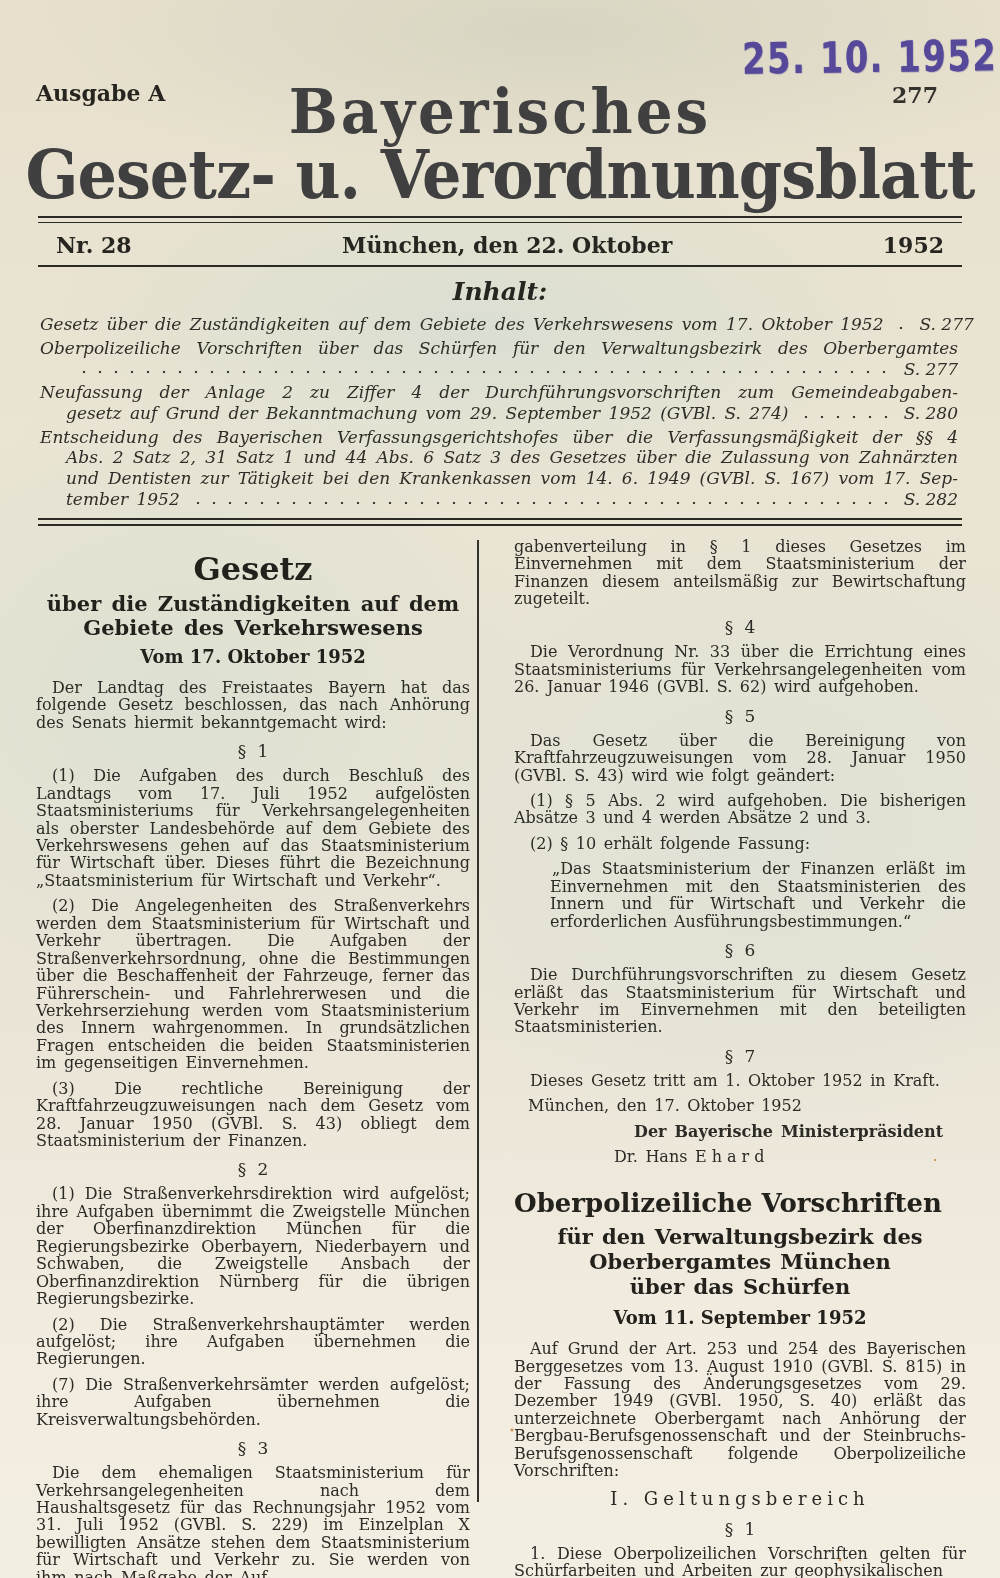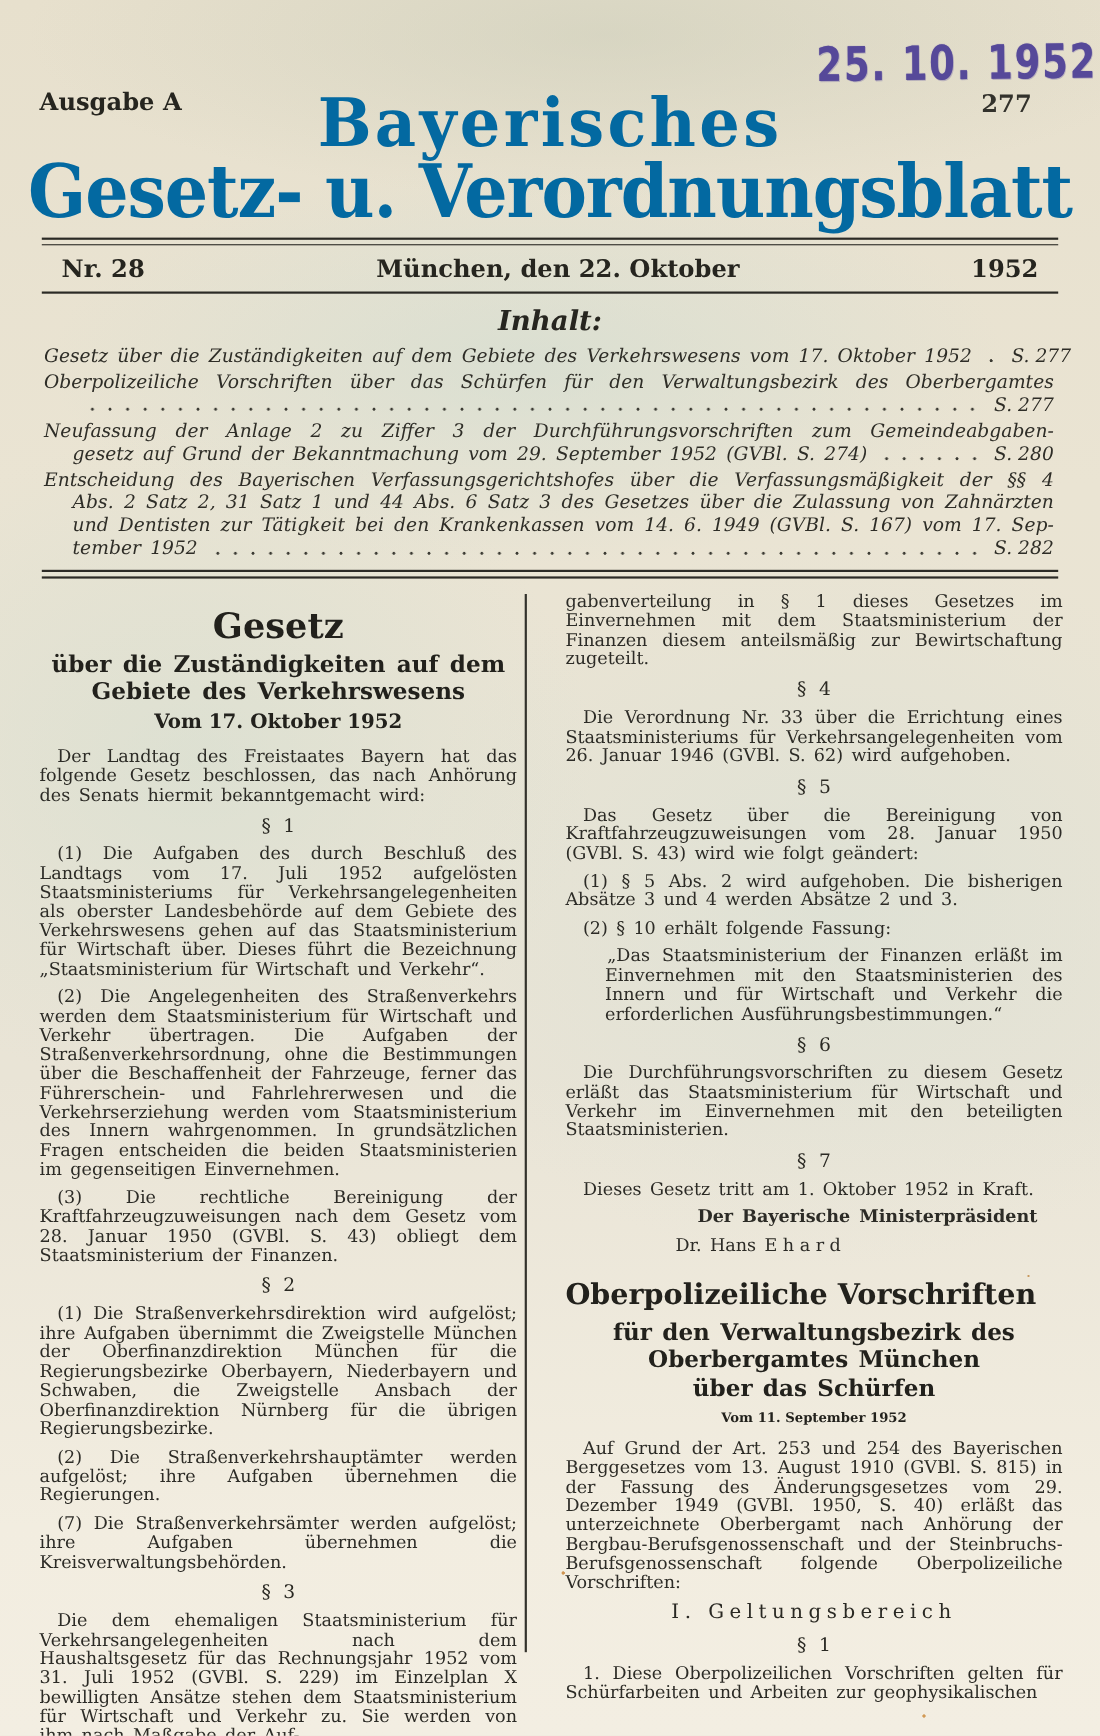--- a/index.html
+++ b/index.html
@@ -30,21 +30,21 @@
     font-family:"DejaVu Sans","Liberation Sans",sans-serif;
     font-weight:bold;font-size:42px;line-height:1;
     color:#4c3e96;
     letter-spacing:2px;white-space:nowrap;
     transform:scaleX(0.80) scaleY(1.02) rotate(-0.6deg);
     transform-origin:left top;
     text-shadow:0 0 1px rgba(76,62,150,0.75), 1px 1px 0 rgba(76,62,150,0.25);
     opacity:.93;
   }
   .pageno{position:absolute;right:62px;top:82px;font-size:22px;font-weight:bold;color:#33322c;}
-  .masthead{padding-top:84px;text-align:center;color:#0369a1;}
+  .masthead{padding-top:84px;text-align:center;color:#404040;}
   .masthead .m1{font-size:58px;line-height:0.98;font-weight:bold;letter-spacing:3px;transform:scaleY(1.05);}
   .masthead .m2{font-size:62px;line-height:1.02;font-weight:bold;letter-spacing:-1px;white-space:nowrap;transform:scaleY(1.08);margin-top:2px;}
   .rule-a{margin:10px 38px 0 38px;height:4px;border-top:2.5px solid #2b2a25;border-bottom:1.5px solid #2b2a25;}
   .dateline{display:flex;align-items:baseline;margin:0 38px;padding:9px 18px 7px 18px;font-weight:bold;font-size:22px;color:#26251f;}
   .dateline .dl-c{flex:1;text-align:center;}
   .rule-b{margin:0 38px;border-top:2.5px solid #2b2a25;height:0;}
 
   
   .toc-h{font-style:italic;font-weight:bold;font-size:25px;text-align:center;margin:10px 0 8px 0;color:#26251f;}
   .toc{font-style:italic;font-size:17px;line-height:1.22;padding:0 42px 0 40px;color:#2e2d27;}
@@ -69,21 +69,21 @@
   p.quote{margin-left:36px;text-indent:2px;word-spacing:2px;}
   .sec-h{text-align:center;font-size:17px;margin:10px 0 6px 0;color:#2a2923;word-spacing:6px;}
   .law-title{font-size:32px;font-weight:bold;text-align:center;margin:12px 0 4px 0;color:#22211c;}
   .law-sub{font-size:21px;font-weight:bold;text-align:center;line-height:1.15;margin:0 0 6px 0;color:#22211c;word-spacing:3px;}
   .law-date{font-size:18px;font-weight:bold;text-align:center;margin:6px 0 12px 0;color:#22211c;}
   .sig-title{font-weight:bold;text-align:center;padding-left:120px;font-size:18px;margin:12px 0 3px 0;text-indent:0 !important;}
   .sig-name{text-align:center;padding-left:100px;font-size:18px;margin:0 0 10px 0;text-indent:0 !important;}
   .spaced{letter-spacing:5px;}
   .ord-title{font-size:26px;font-weight:bold;text-align:left;margin:22px 0 6px 0;color:#22211c;}
   .ord-sub{font-size:21px;font-weight:bold;text-align:center;line-height:1.2;margin:0;color:#22211c;word-spacing:2px;}
-  .ord-date{font-size:12px;font-weight:bold;text-align:center;margin:8px 0 12px 0;color:#22211c;}
+  .ord-date{font-size:18px;font-weight:bold;text-align:center;margin:8px 0 12px 0;color:#22211c;}
   .geltung{text-align:center;font-size:18px;letter-spacing:5px;margin:8px 0 2px 0;color:#2a2923;}
 </style>
 </head>
 <body>
 
 <div class="page">
 
   <div class="edition">Ausgabe A</div>
   <div class="stamp">25. 10. 1952</div>
   <div class="pageno">277</div>
@@ -114,21 +114,21 @@
       </div>
     </div>
     <div class="toc-entry">
       <div class="toc-just">Oberpolizeiliche Vorschriften über das Schürfen für den Verwaltungsbezirk des Oberbergamtes</div>
       <div class="toc-last toc-cont">
         <span class="leader"></span>
         <span class="pg">S. 277</span>
       </div>
     </div>
     <div class="toc-entry">
-      <div class="toc-just">Neufassung der Anlage 2 zu Ziffer 3 der Durchführungsvorschriften zum Gemeindeabgaben-</div>
+      <div class="toc-just">Neufassung der Anlage 2 zu Ziffer 4 der Durchführungsvorschriften zum Gemeindeabgaben-</div>
       <div class="toc-last toc-cont">
         <span class="txt">gesetz auf Grund der Bekanntmachung vom 29. September 1952 (GVBl. S. 274)</span>
         <span class="leader"></span>
         <span class="pg">S. 280</span>
       </div>
     </div>
     <div class="toc-entry">
       <div class="toc-just">Entscheidung des Bayerischen Verfassungsgerichtshofes über die Verfassungsmäßigkeit der §§ 4</div>
       <div class="toc-just toc-cont">Abs. 2 Satz 2, 31 Satz 1 und 44 Abs. 6 Satz 3 des Gesetzes über die Zulassung von Zahnärzten</div>
       <div class="toc-just toc-cont">und Dentisten zur Tätigkeit bei den Krankenkassen vom 14. 6. 1949 (GVBl. S. 167) vom 17. Sep-</div>
@@ -176,20 +176,21 @@
       <p>(1) § 5 Abs. 2 wird aufgehoben. Die bisherigen Absätze 3 und 4 werden Absätze 2 und 3.</p>
       <p>(2) § 10 erhält folgende Fassung:</p>
       <p class="quote">„Das Staatsministerium der Finanzen erläßt im Einvernehmen mit den Staatsministerien des Innern und für Wirtschaft und Verkehr die erforderlichen Ausführungsbestimmungen.“</p>
 
       <div class="sec-h">§ 6</div>
       <p>Die Durchführungsvorschriften zu diesem Gesetz erläßt das Staatsministerium für Wirtschaft und Verkehr im Einvernehmen mit den beteiligten Staatsministerien.</p>
 
       <div class="sec-h">§ 7</div>
       <p>Dieses Gesetz tritt am 1. Oktober 1952 in Kraft.</p>
 
+      <p class="noindent" style="text-indent:14px;">München, den 17. Oktober 1952</p>
 
       <p class="sig-title">Der Bayerische Ministerpräsident</p>
       <p class="sig-name"><span>Dr. Hans</span>&nbsp;<span class="spaced">Ehard</span></p>
 
       <div class="ord-title">Oberpolizeiliche Vorschriften</div>
       <div class="ord-sub">für den Verwaltungsbezirk des Oberbergamtes München</div>
       <div class="ord-sub">über das Schürfen</div>
       <div class="ord-date">Vom 11. September 1952</div>
 
       <p>Auf Grund der Art. 253 und 254 des Bayerischen Berggesetzes vom 13. August 1910 (GVBl. S. 815) in der Fassung des Änderungsgesetzes vom 29. Dezember 1949 (GVBl. 1950, S. 40) erläßt das unterzeichnete Oberbergamt nach Anhörung der Bergbau-Berufsgenossenschaft und der Steinbruchs-Berufsgenossenschaft folgende Oberpolizeiliche Vorschriften:</p>

